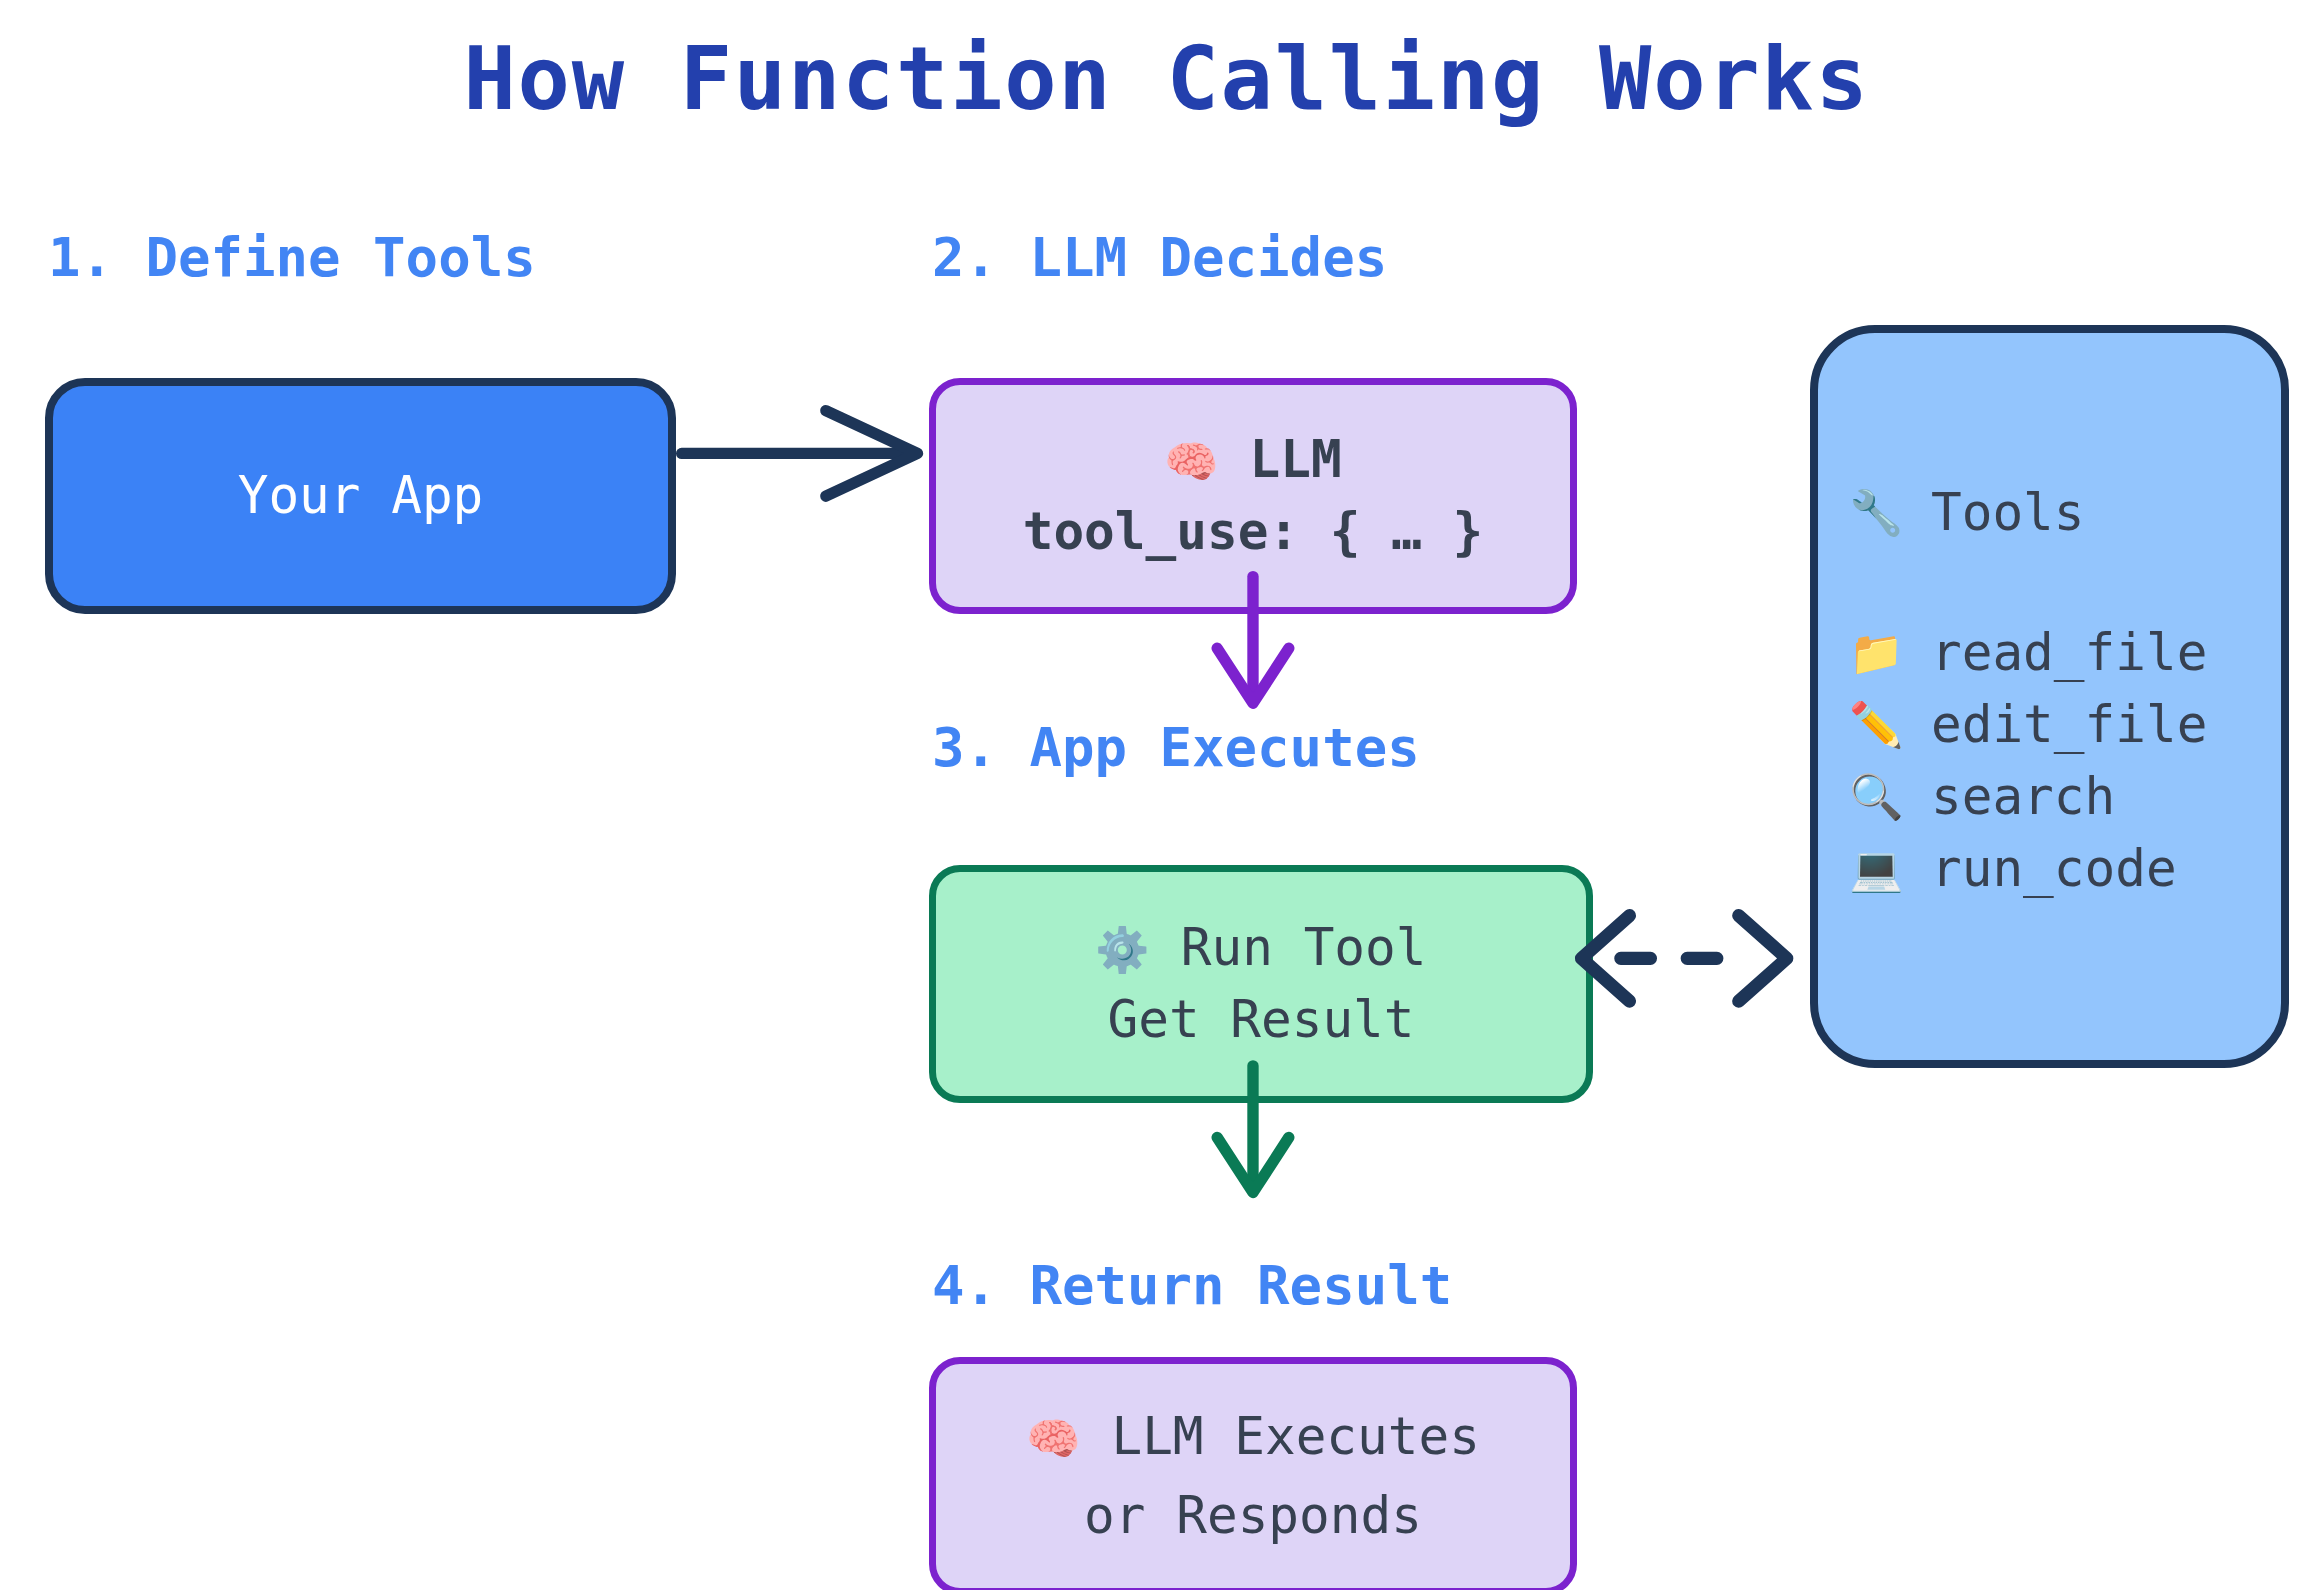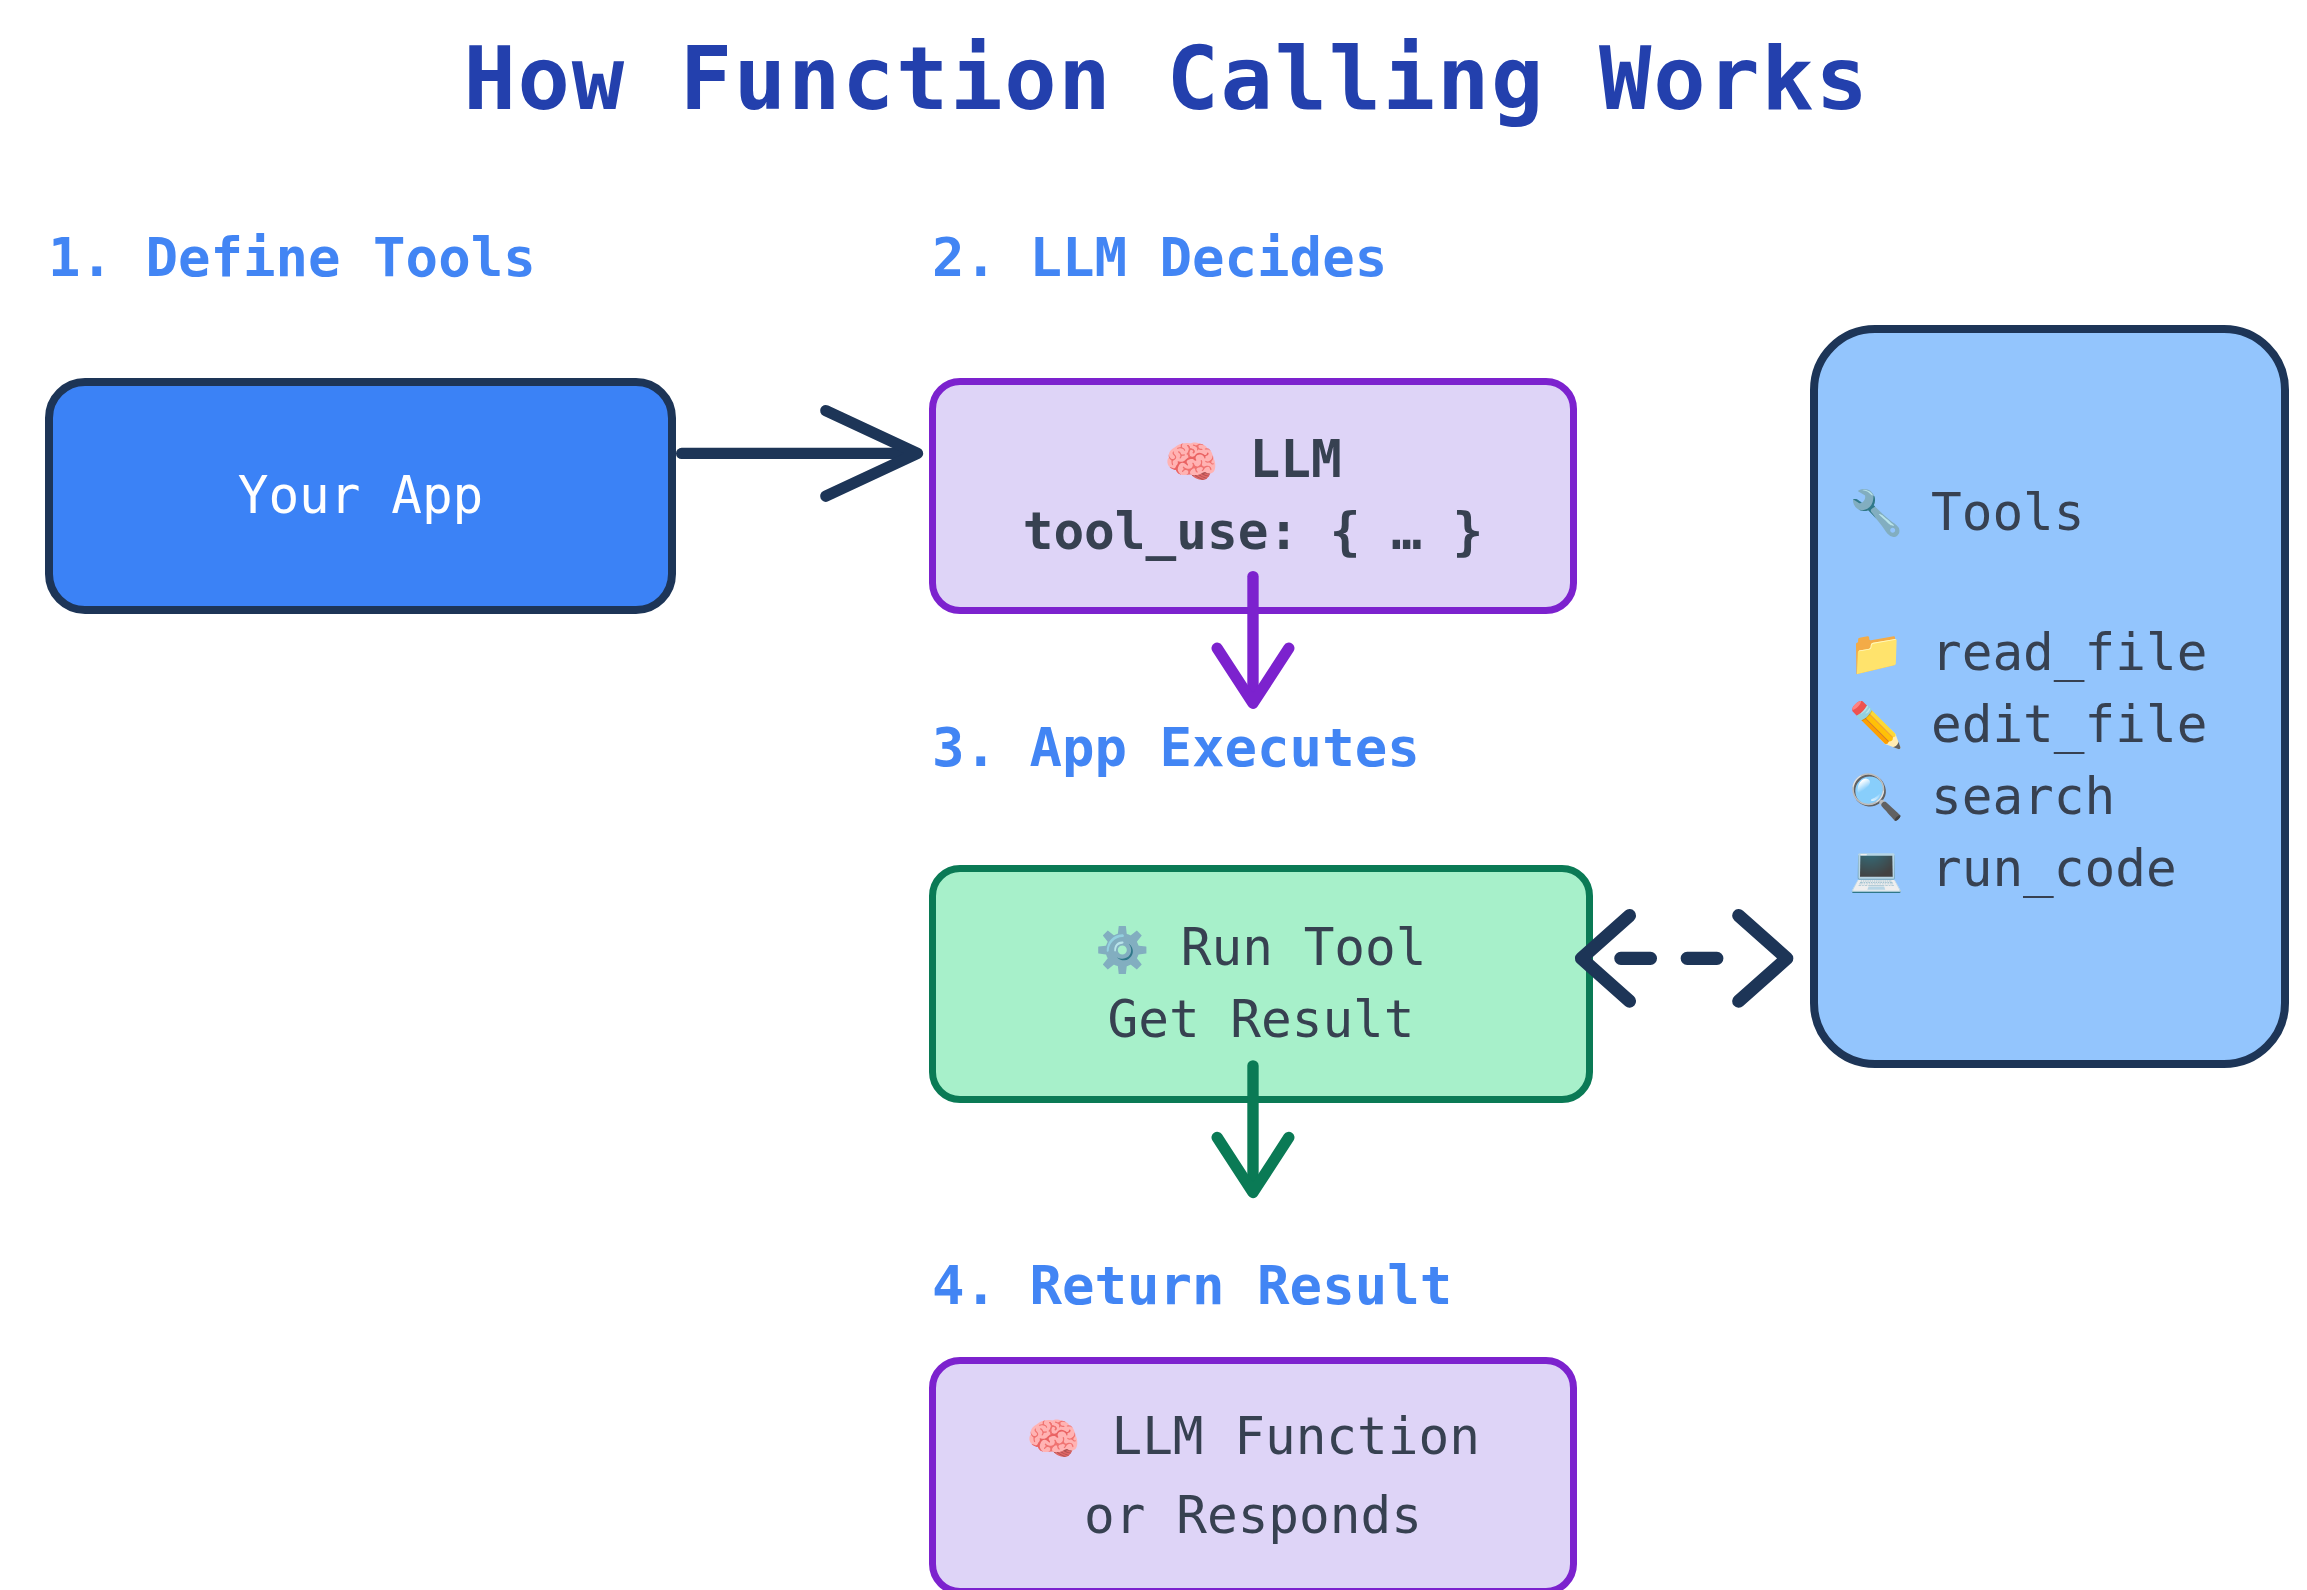--- a/index.html
+++ b/index.html
@@ -197,21 +197,21 @@
     <span class="line"><span class="emoji">🧠</span><span> LLM</span></span>
     <span class="line">tool_use: { … }</span>
   </div>
 
   <div class="node" id="node-run">
     <span class="line"><span class="emoji">⚙️</span><span> Run Tool</span></span>
     <span class="line">Get Result</span>
   </div>
 
   <div class="node" id="node-return">
-    <span class="line"><span class="emoji">🧠</span><span> LLM Function</span></span>
+    <span class="line"><span class="emoji">🧠</span><span> LLM Executes</span></span>
     <span class="line">or Responds</span>
   </div>
 
   <div id="tools-panel">
     <div id="tools-header">
       <span class="emoji">🔧</span><span>Tools</span>
     </div>
     <div id="tools-list">
       <div class="tool-row">
         <span class="emoji">📁</span><span>read_file</span>

